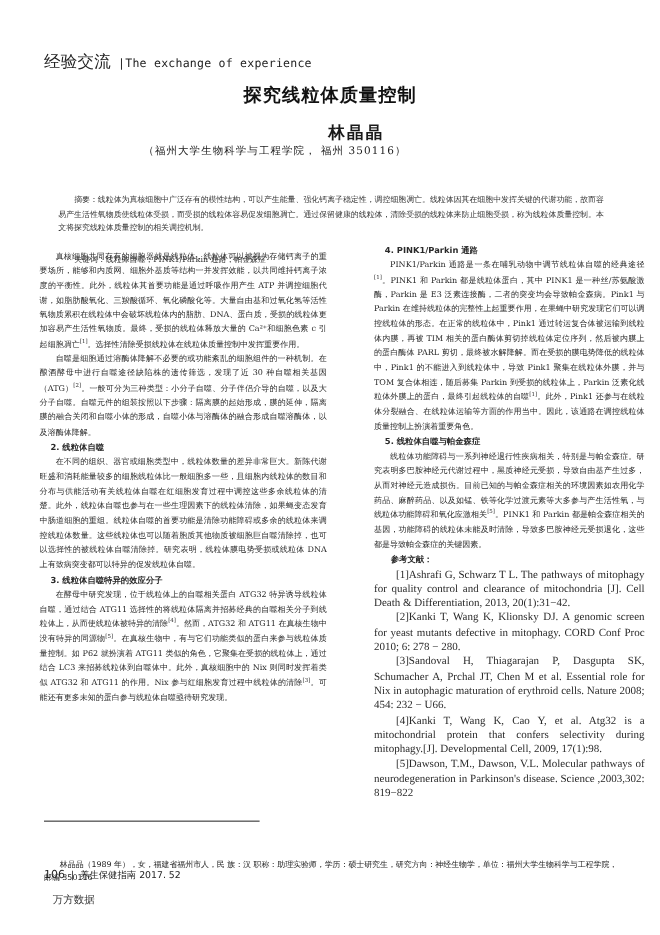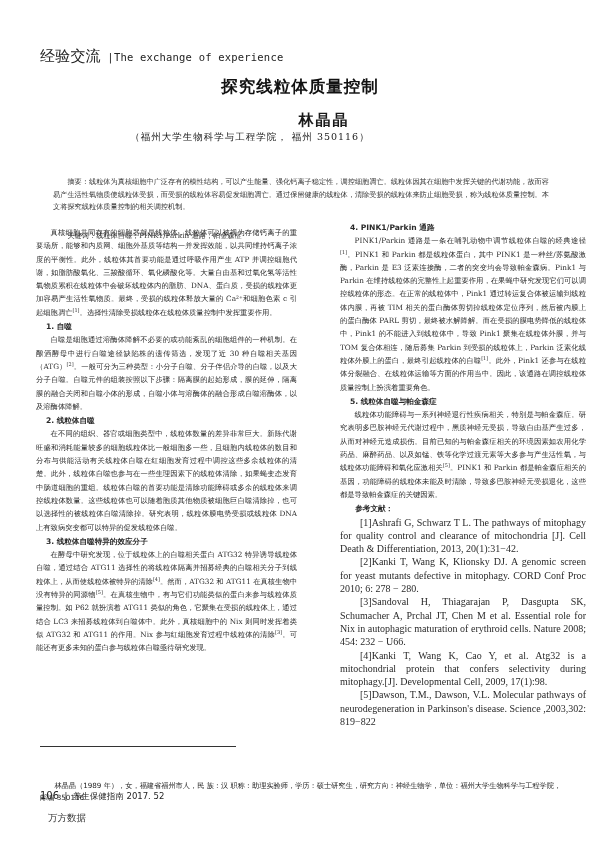--- a/index.html
+++ b/index.html
@@ -83,21 +83,20 @@
 <div class="affil">（福州大学生物科学与工程学院， 福州 350116）</div>
 
 <div class="abstract">
   <p><span>摘要：</span><span>线粒体为真核细胞中广泛存有的模性结构，可以产生能量、强化钙离子稳定性，调控细胞凋亡。线粒体因其在细胞中发挥关键的代谢功能，故而容易产生活性氧物质使线粒体受损，而受损的线粒体容易促发细胞凋亡。通过保留健康的线粒体，清除受损的线粒体来防止细胞受损，称为线粒体质量控制。本文将探究线粒体质量控制的相关调控机制。</span></p>
   <p><span>关键词：</span><span>线粒体自噬；PINK1/Parkin 通路；帕金森症</span></p>
 </div>
 
 <div class="col left">
   <p><span>真核细胞共同存有的细胞器就是线粒体，线粒体可以被视为存储钙离子的重要场所，能够和内质网、细胞外基质等结构一并发挥效能，以共同维持钙离子浓度的平衡性。此外，线粒体其首要功能是通过呼吸作用产生 ATP 并调控细胞代谢，如脂肪酸氧化、三羧酸循环、氧化磷酸化等。大量自由基和过氧化氢等活性氧物质累积在线粒体中会破坏线粒体内的脂肪、DNA、蛋白质，受损的线粒体更加容易产生活性氧物质。最终，受损的线粒体释放大量的 Ca²⁺和细胞色素 c 引起细胞凋亡</span><sup>[1]</sup><span>。选择性清除受损线粒体在线粒体质量控制中发挥重要作用。</span></p>
 
-  <h3>1. 自噬</h3>
   <p><span>自噬是细胞通过溶酶体降解不必要的或功能紊乱的细胞组件的一种机制。在酿酒酵母中进行自噬途径缺陷株的遗传筛选，发现了近 30 种自噬相关基因（ATG）</span><sup>[2]</sup><span>。一般可分为三种类型：小分子自噬、分子伴侣介导的自噬，以及大分子自噬。自噬元件的组装按照以下步骤：隔离膜的起始形成，膜的延伸，隔离膜的融合关闭和自噬小体的形成，自噬小体与溶酶体的融合形成自噬溶酶体，以及溶酶体降解。</span></p>
 
   <h3>2. 线粒体自噬</h3>
   <p>在不同的组织、器官或细胞类型中，线粒体数量的差异非常巨大。新陈代谢旺盛和消耗能量较多的细胞线粒体比一般细胞多一些，且细胞内线粒体的数目和分布与供能活动有关线粒体自噬在红细胞发育过程中调控这些多余线粒体的清楚。此外，线粒体自噬也参与在一些生理因素下的线粒体清除，如果蝇变态发育中肠道细胞的重组。线粒体自噬的首要功能是清除功能障碍或多余的线粒体来调控线粒体数量。这些线粒体也可以随着胞质其他物质被细胞巨自噬清除掉，也可以选择性的被线粒体自噬清除掉。研究表明，线粒体膜电势受损或线粒体 DNA 上有致病突变都可以特异的促发线粒体自噬。</p>
 
   <h3>3. 线粒体自噬特异的效应分子</h3>
   <p><span>在酵母中研究发现，位于线粒体上的自噬相关蛋白 ATG32 特异诱导线粒体自噬，通过结合 ATG11 选择性的将线粒体隔离并招募经典的自噬相关分子到线粒体上，从而使线粒体被特异的清除</span><sup>[4]</sup><span>。然而，ATG32 和 ATG11 在真核生物中没有特异的同源物</span><sup>[5]</sup><span>。在真核生物中，有与它们功能类似的蛋白来参与线粒体质量控制。如 P62 就扮演着 ATG11 类似的角色，它聚集在受损的线粒体上，通过结合 LC3 来招募线粒体到自噬体中。此外，真核细胞中的 Nix 则同时发挥着类似 ATG32 和 ATG11 的作用。Nix 参与红细胞发育过程中线粒体的清除</span><sup>[3]</sup><span>。可能还有更多未知的蛋白参与线粒体自噬亟待研究发现。</span></p>
 </div>
 
 <div class="col right">

